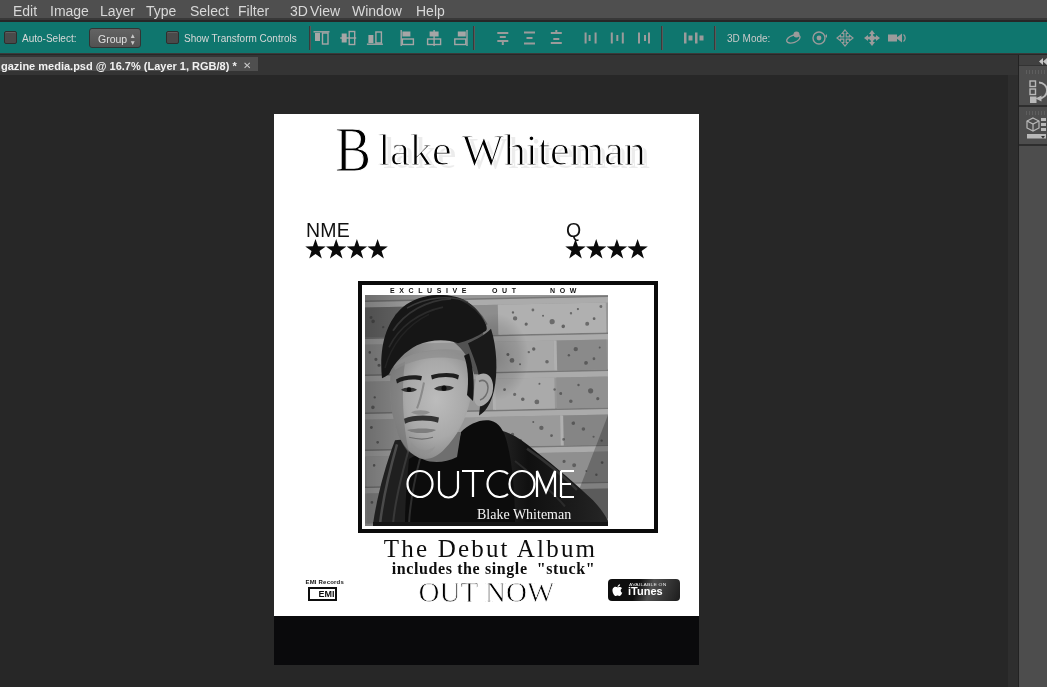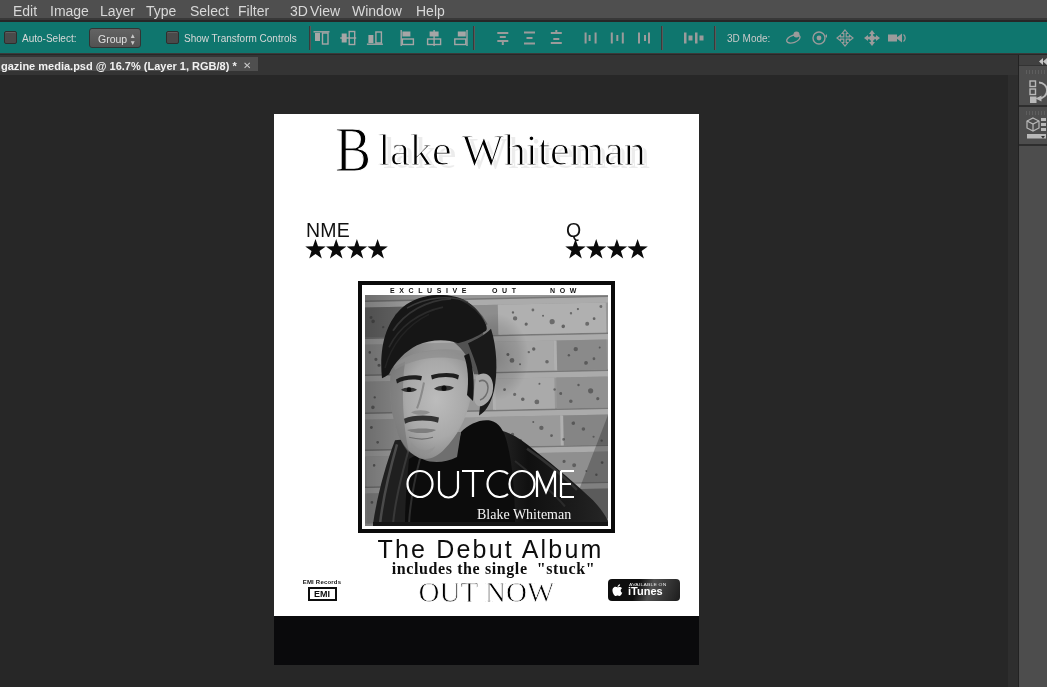--- a/index.html
+++ b/index.html
@@ -34,30 +34,30 @@
 #blackband{position:absolute;left:0;top:502px;width:425px;height:49px;background:#0a0a0c}
 #title{position:absolute;left:0;top:0;width:425px;height:60px;font-family:"Liberation Serif",serif;color:#000;white-space:nowrap;-webkit-text-stroke:1.15px #fff}
 #title .big{position:absolute;left:61px;top:5px;font-size:63px;line-height:63px;display:inline-block;transform:scaleX(.86);transform-origin:0 50%}
 #title .rest{position:absolute;left:104px;top:14px;font-size:45px;line-height:45px;letter-spacing:-.4px}
 #ghost{position:absolute;left:30px;top:14px;width:425px;text-align:center;font-family:"Liberation Serif",serif;color:#000;opacity:.07;font-size:44px;white-space:nowrap}
 .review{position:absolute;}
 .review .stars{position:absolute;left:-1px;top:17px}
 .review{height:40px}
 .review .mag{font-size:19.5px;line-height:17px;color:#111;letter-spacing:.2px}
 
-#frame{position:absolute;left:84px;top:167px;width:257px;height:252px;background:#ffffff;border:4px solid #0a0a0a}
+#frame{position:absolute;left:84px;top:167px;width:300px;height:252px;background:#ffffff;border:4px solid #0a0a0a}
 #excl{position:absolute;left:0;top:2px;width:249px;height:9px;font-size:7px;font-weight:bold;color:#111;white-space:nowrap}
 #excl span{position:absolute;letter-spacing:4.6px;top:0}
 #photo{position:absolute;left:3px;top:10px;width:243px;height:231px}
 #photo svg{display:block}
 
-#debut{position:absolute;left:4px;top:421px;width:425px;text-align:center;font-family:Liberation Sans, sans-serif;font-size:25px;color:#0d0d0d;letter-spacing:2.2px;white-space:nowrap}
+#debut{position:absolute;left:4px;top:421px;width:425px;text-align:center;font-family:Liberation Serif, serif;font-size:25px;color:#0d0d0d;letter-spacing:2.2px;white-space:nowrap}
 #includes{position:absolute;left:7px;top:446px;width:425px;text-align:center;font-family:"Liberation Serif",serif;font-size:16px;font-weight:bold;color:#0d0d0d;letter-spacing:.6px;white-space:nowrap}
 #outnow{position:absolute;left:0;top:461px;width:425px;text-align:center;font-family:"Liberation Serif",serif;font-size:30px;color:#000;letter-spacing:0;white-space:nowrap;transform:scaleX(.97);transform-origin:50% 0;-webkit-text-stroke:.8px #fff}
-#emi{position:absolute;left:26px;top:465px;width:44px;text-align:center}
+#emi{position:absolute;left:26px;top:465px;width:44px;text-align:right}
 #emi .r{font-size:6px;font-weight:bold;color:#111;white-space:nowrap;letter-spacing:.2px;transform:scaleY(.85)}
 #emi .box{margin:2px auto 0;width:29px;height:14px;border:2px solid #0d0d0d;background:#fff;font-size:9px;font-weight:bold;color:#0d0d0d;line-height:10px}
 #itunes{position:absolute;left:334px;top:465px;width:72px;height:22px;border-radius:4px;background:linear-gradient(110deg,#0e0e0e 40%,#4e4e4e 58%,#2e2e2e 85%,#1c1c1c);color:#fff;overflow:hidden}
 #itunes .avail{position:absolute;left:21px;top:3px;font-size:5px;letter-spacing:.2px;color:#e8e8e8;white-space:nowrap;transform:scaleY(.8);transform-origin:0 0}
 #itunes .it{position:absolute;left:20px;top:6px;font-size:11px;font-weight:bold;color:#fff}
 </style></head><body>
 <div id="menubar">
  <span style="left:13px">Edit</span>
     <span style="left:50px">Image</span>
     <span style="left:100px">Layer</span>

